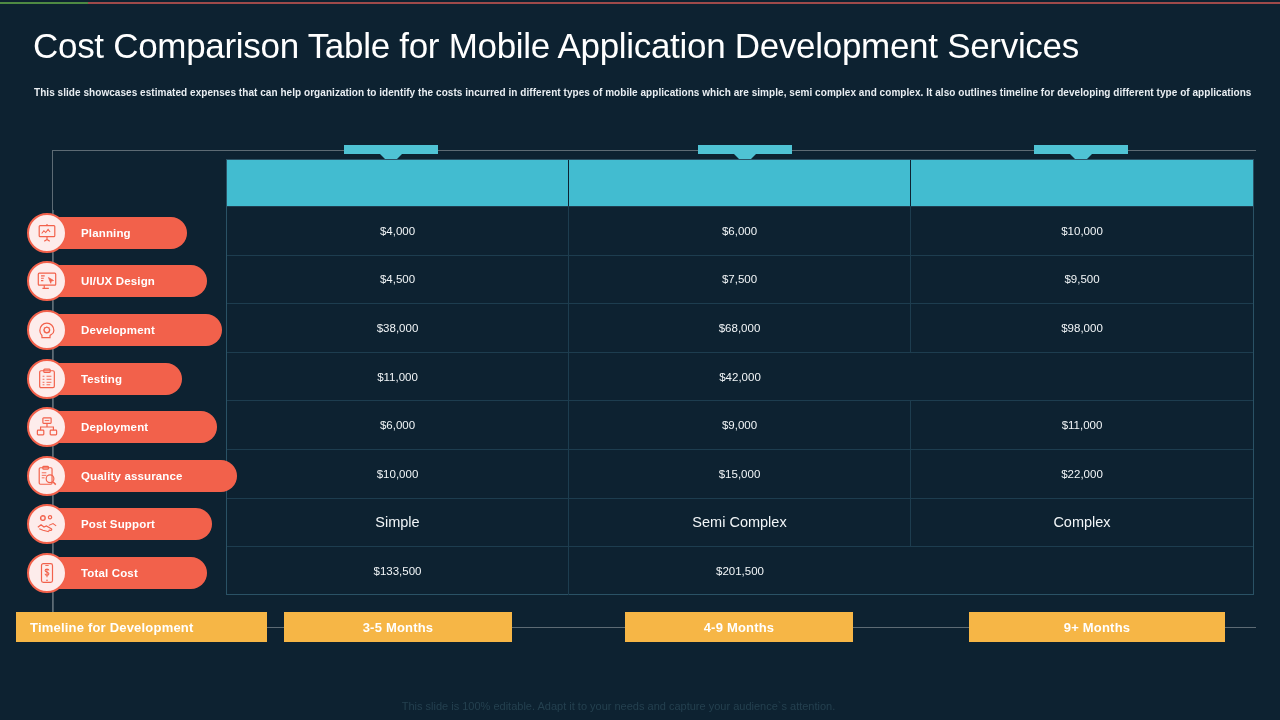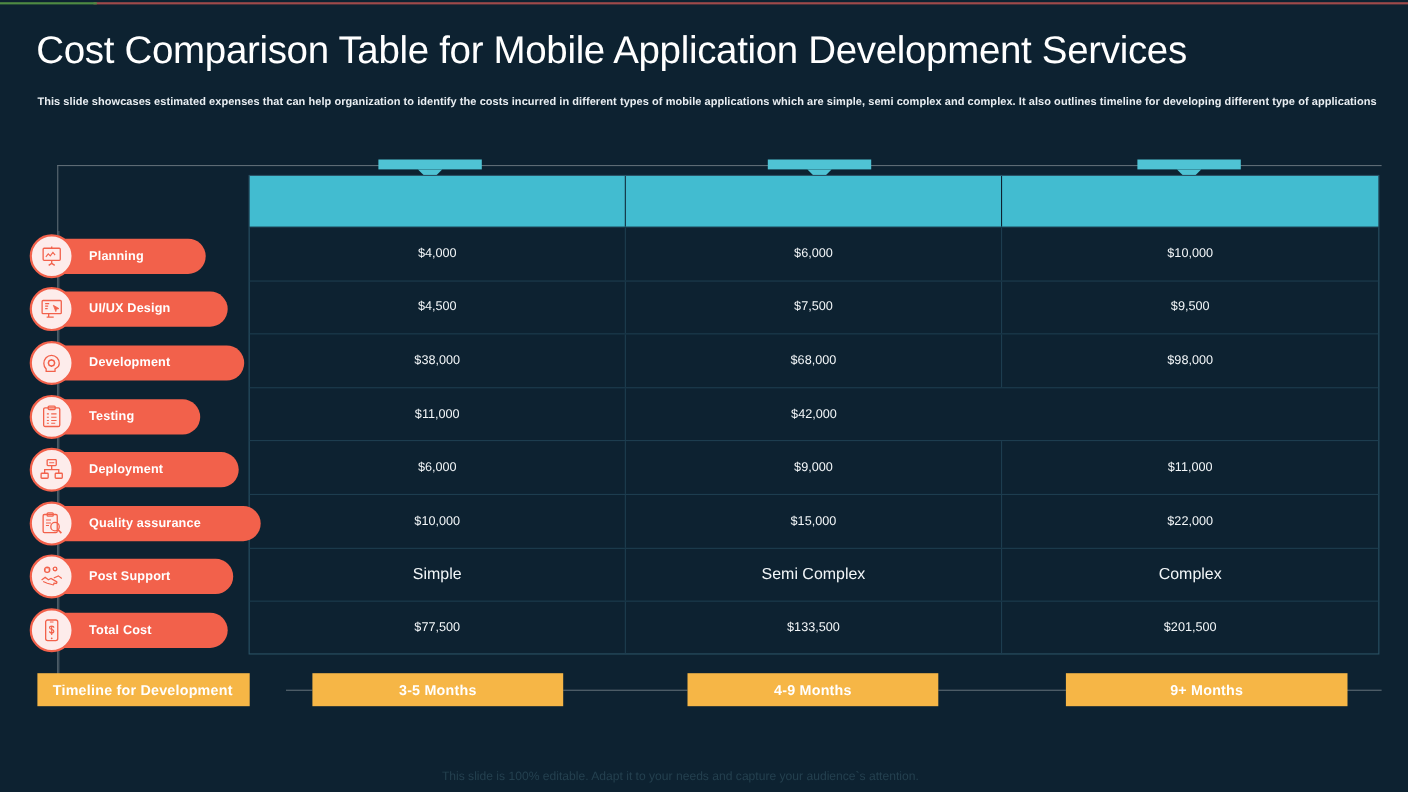--- a/index.html
+++ b/index.html
@@ -251,21 +251,20 @@
         <div class="tcell col-1">$10,000</div>
         <div class="tcell col-2">$15,000</div>
         <div class="tcell col-3">$22,000</div>
       </div>
       <div class="trow label-row">
         <div class="tcell col-1">Simple</div>
         <div class="tcell col-2">Semi Complex</div>
         <div class="tcell col-3">Complex</div>
       </div>
       <div class="trow">
-        <div class="tcell col-1">$77,500</div>
         <div class="tcell col-2">$133,500</div>
         <div class="tcell col-3">$201,500</div>
       </div>
     </div>
 </div>
 
 <div id="sidebar">
     <div class="pill" style="top: 217px; width: 155px; text-align: center;">
       <div class="pill-icon">
         <svg width="22" height="22" viewBox="0 0 24 24" fill="none" stroke="#f2614b" stroke-width="1.3">
@@ -354,18 +353,18 @@
       </div>
       <span class="pill-label">Total Cost</span>
     </div>
   </div>
 
 <div class="tl-connector" style="left:260px;  width:24px;"></div>
 <div class="tl-connector" style="left:512px;  width:113px;"></div>
 <div class="tl-connector" style="left:853px;  width:116px;"></div>
 <div class="tl-connector" style="left:1197px; width:59px;"></div>
 
-<div class="tl-bar left-align" style="left:34px;  top:612px; width:193px;">Timeline for Development</div>
+<div class="tl-bar left-align" style="left:16px;  top:612px; width:251px;">Timeline for Development</div>
 <div class="tl-bar" style="left:284px; top:612px; width:228px;">3-5 Months</div>
 <div class="tl-bar" style="left:625px; top:612px; width:228px;">4-9 Months</div>
 <div class="tl-bar" style="left:969px; top:612px; width:256px;">9+ Months</div>
 
 <div class="footer-note">This slide is 100% editable. Adapt it to your needs and capture your audience`s attention.</div>
 
 </body></html>

